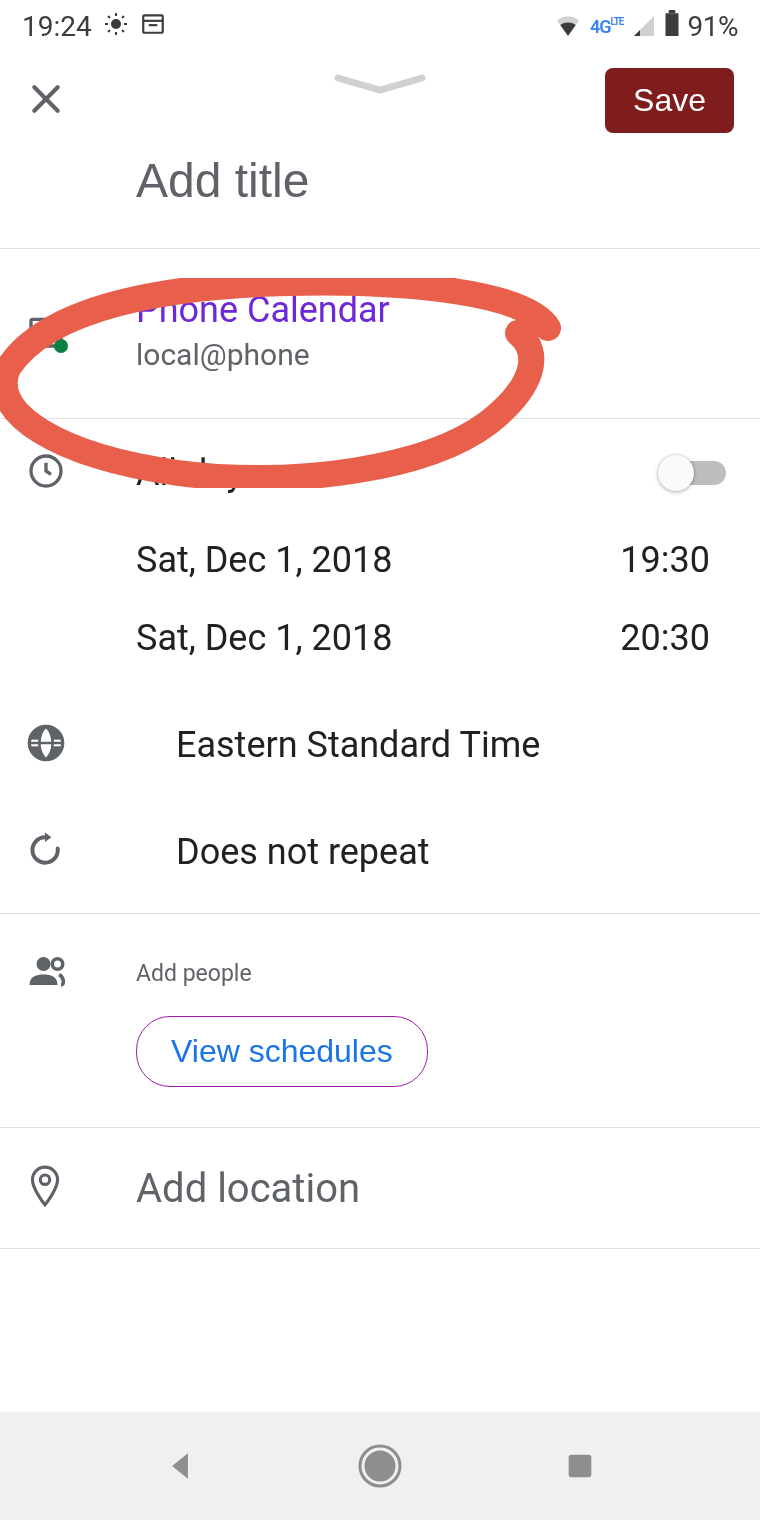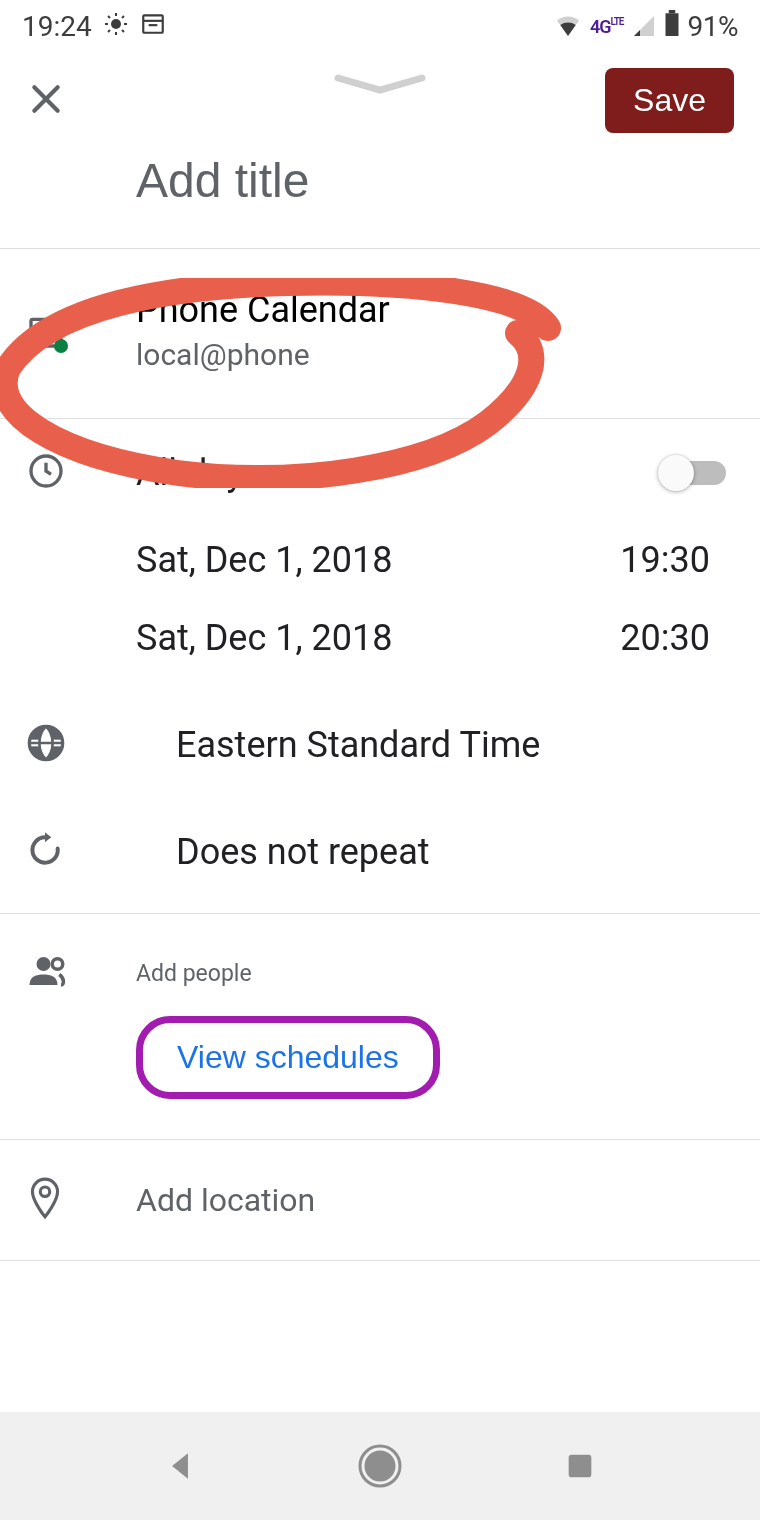--- a/index.html
+++ b/index.html
@@ -87,21 +87,21 @@
   }
   .content-col {
     flex: 1;
   }
 
   .calendar-row {
     padding-top: 40px;
     padding-bottom: 46px;
     position: relative;
   }
-  .calendar-title { font-size: 36px; color: #000000; margin-bottom: 6px; }
+  .calendar-title { font-size: 36px; color: #6d28d9; margin-bottom: 6px; }
   .calendar-sub { font-size: 30px; color: #5f6368; }
 
   .allday-row {
     padding-top: 32px;
     padding-bottom: 26px;
     display: flex;
     align-items: center;
   }
   .allday-label { font-size: 36px; color: #202124; flex: 1; }
 
@@ -150,31 +150,31 @@
   .tz-label, .repeat-label { font-size: 36px; color: #202124; margin-left: 40px; }
 
   .people-row { padding-top: 36px; padding-bottom: 20px; }
   .people-label { font-size: 23px; color: #5f6368; }
 
   .schedule-row {
     padding-left: 136px;
     padding-bottom: 40px;
   }
   .schedule-btn {
-    border: 7px solid #a21caf;
+    border: 1px solid #a21caf;
     background: #fff;
     color: #1a73e8;
     font-size: 32px;
     font-weight: 500;
     border-radius: 34px;
     padding: 16px 34px;
   }
 
   .location-row { padding-top: 36px; padding-bottom: 36px; }
-  .location-label { font-size: 32px; color: #5f6368; }
+  .location-label { font-size: 40px; color: #5f6368; }
 
   .nav-bar {
     position: absolute;
     bottom: 0;
     left: 0;
     width: 100%;
     height: 108px;
     background: #f0f0f0;
     display: flex;
     justify-content: space-around;
@@ -222,21 +222,21 @@
         </svg>
     </span>
   </div>
   <div class="status-right">
     <span>
       <svg width="28" height="22" viewBox="0 0 24 20">
           <path d="M12 20 L22 6 C16 1 8 1 2 6 Z" fill="#d0d0d0"></path>
           <path d="M12 20 L19 10 C15 7 9 7 5 10 Z" fill="#3c3c3c"></path>
         </svg>
     </span>
-    <span style="font-size:18px;color:#4c1d95;font-weight:600;letter-spacing:-1px">4G<span style="font-size:10px;vertical-align:top">LTE</span></span>
+    <span style="font-size:18px;color:#3b82f6;font-weight:600;letter-spacing:-1px">4G<span style="font-size:10px;vertical-align:top">LTE</span></span>
     <span>
       <svg width="24" height="22" viewBox="0 0 24 22">
           <path d="M2 22 L22 22 L22 2 Z" fill="#d0d0d0"></path>
           <path d="M2 22 L8 22 L8 16 Z" fill="#3c3c3c"></path>
         </svg>
     </span>
     <span>
       <svg width="16" height="26" viewBox="0 0 14 24">
           <rect x="4" y="0" width="6" height="3" fill="#3c3c3c"></rect>
           <rect x="1" y="3" width="12" height="21" fill="#3c3c3c"></rect>

